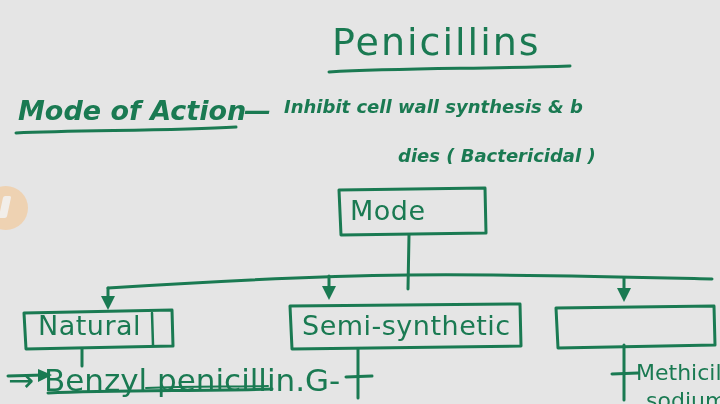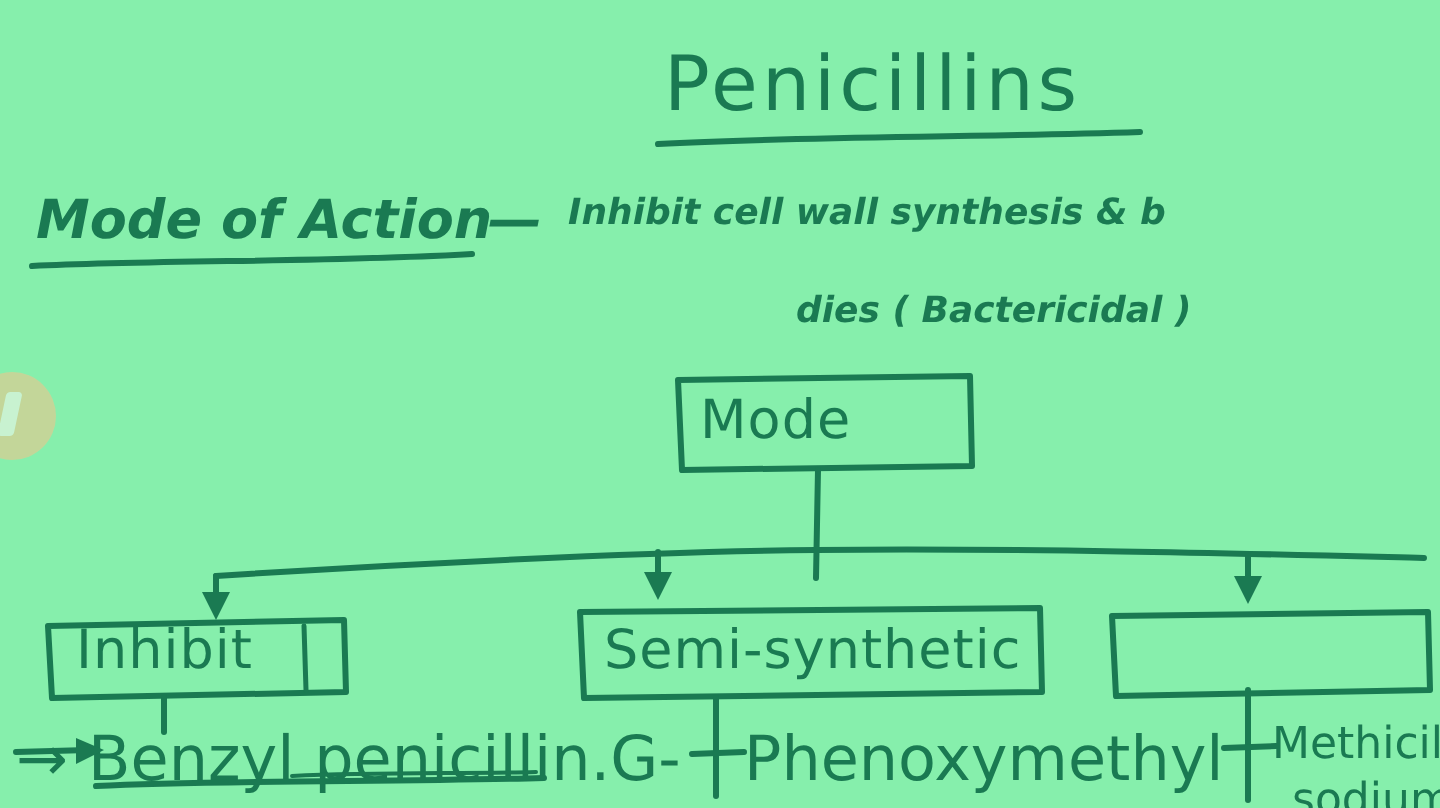--- a/index.html
+++ b/index.html
@@ -4,21 +4,21 @@
 <style>
   html, body {
     margin: 0;
     padding: 0;
     background: #ffffff;
   }
   #canvas {
     position: relative;
     width: 720px;
     height: 404px;
-    background: #86efac;
+    background: #e5e5e5;
     overflow: hidden;
     font-family: "DejaVu Sans", sans-serif;
   }
   
   .hw {
     position: absolute;
     color: #1a7a52;
     font-family: "DejaVu Sans", sans-serif;
     white-space: nowrap;
     letter-spacing: 0.5px;
@@ -105,29 +105,28 @@
   <div class="hw hw-head" style="left:18px; top:95px;">Mode of Action</div>
 
   <div class="hw hw-head" style="left:244px; top:95px;">—</div>
 
   <div class="hw hw-body" style="left:284px; top:96px;">Inhibit cell wall synthesis &amp; b</div>
 
   <div class="hw hw-body" style="left:398px; top:145px;">dies ( Bactericidal )</div>
 
   <div class="hw hw-box" style="left:350px; top:195px;">Mode</div>
 
-  <div class="hw hw-box" style="left:38px; top:310px;">Inhibit</div>
+  <div class="hw hw-box" style="left:38px; top:310px;">Natural</div>
 
   <div class="hw hw-box" style="left:302px; top:310px;text-align:center;">Semi-synthetic</div>
 
 
   <div class="hw hw-leaf" style="left:8px; top:362px;">→</div>
   <div class="hw hw-leaf" style="left:44px; top:362px;">Benzyl penicillin.G-</div>
 
-  <div class="hw hw-leaf" style="left:372px; top:362px;">Phenoxymethyl</div>
 
   <div class="hw hw-leaf-sm" style="left:636px; top:360px;">Methicill</div>
   <div class="hw hw-leaf-sm" style="left:646px; top:388px;">sodium</div>
 
   <svg id="ink" viewBox="0 0 720 404">
 
     <path d="M329,72 C400,68 480,69 570,66" stroke-width="3"></path>
 
     <path d="M16,133 C80,130 170,131 236,127" stroke-width="3"></path>
 

